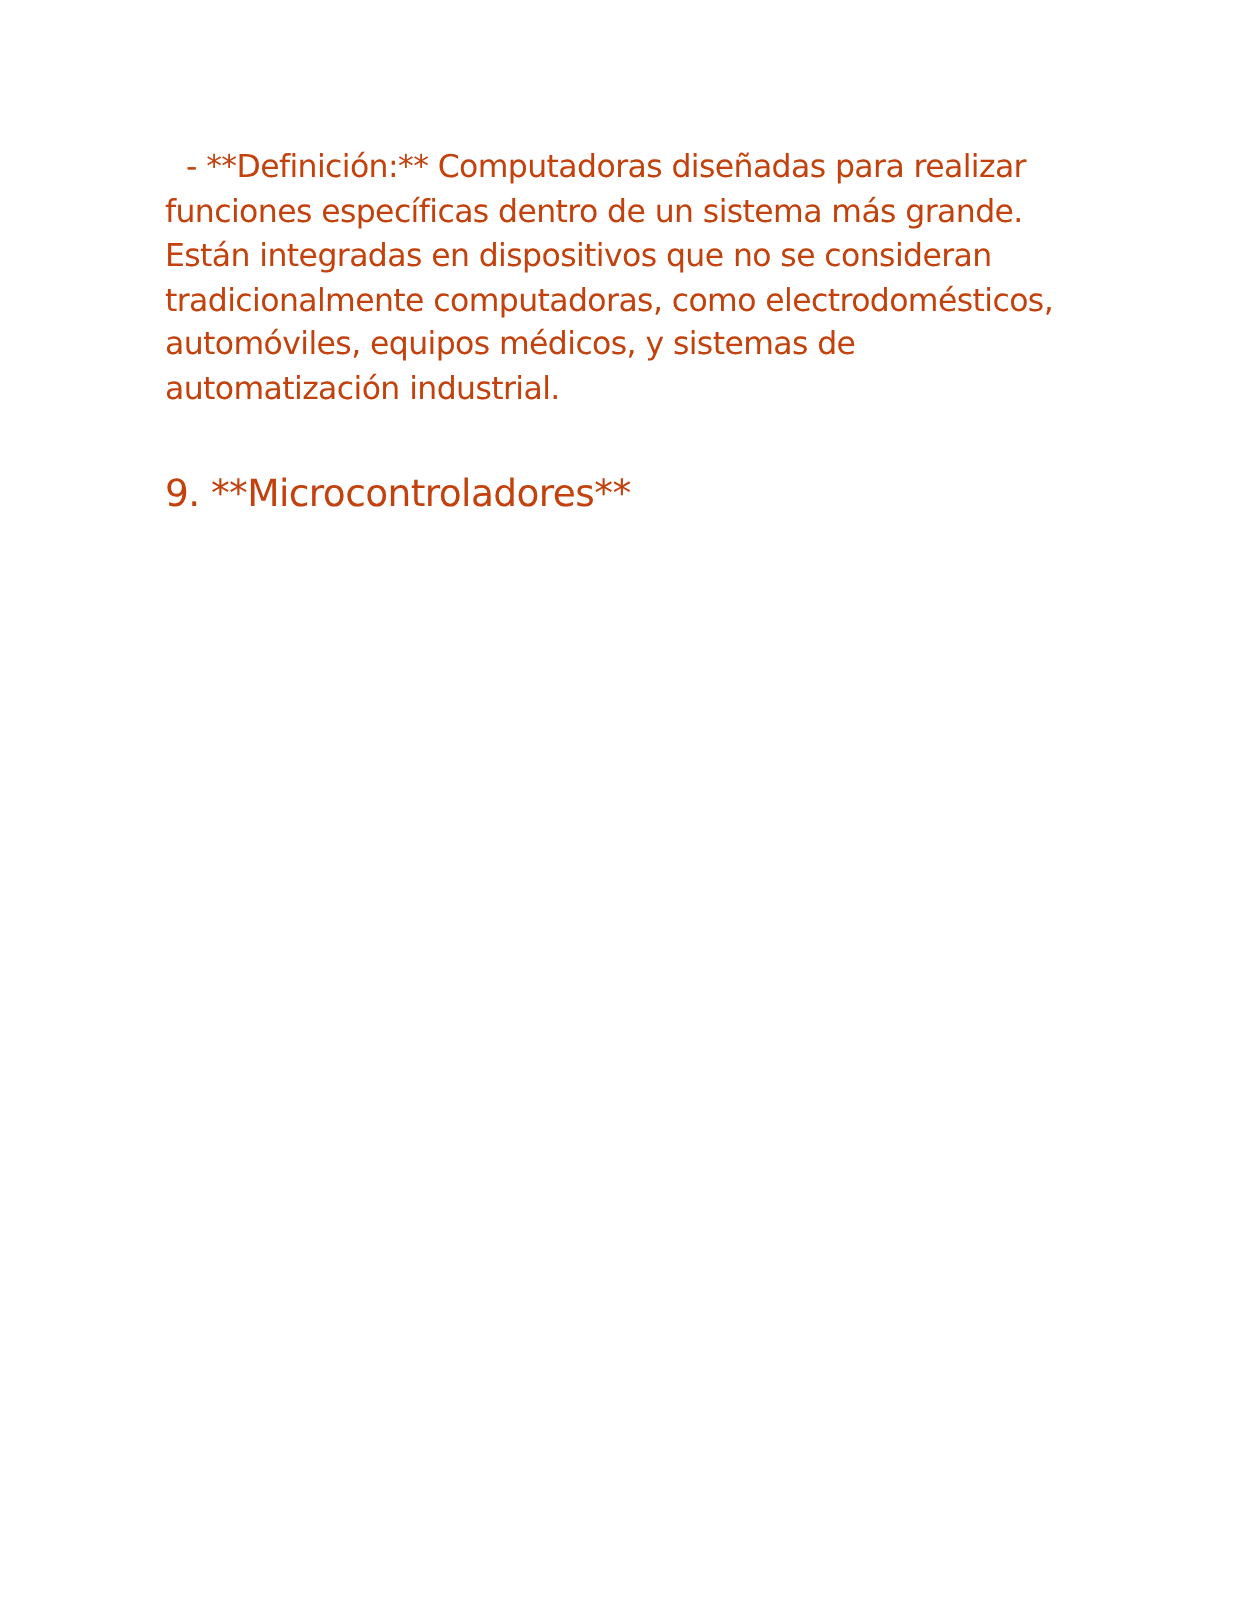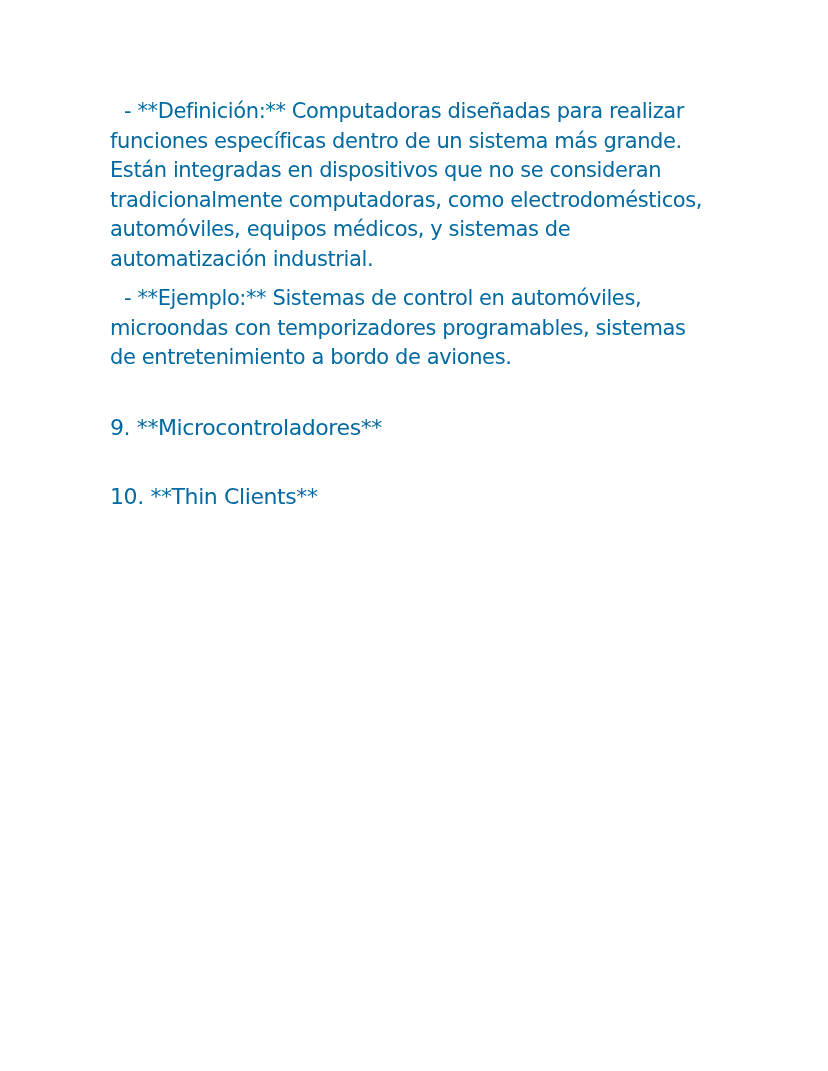--- a/index.html
+++ b/index.html
@@ -24,38 +24,36 @@
     line-height: 29.5px;
     letter-spacing: -0.4px;
     font-weight: 400;
   }
   .list-paragraph {
     text-indent: 14px;
     margin: 0 0 10px 0;
     white-space: pre-wrap;
   }
   .numbered-heading {
-    font-size: 22px;
+    font-size: 25px;
     font-weight: 400;
     margin: 40px 0 15px 0;
     white-space: pre-wrap;
   }
 </style>
 </head>
 <body style="background: rgb(255, 255, 255);">
 
 <div class="page">
-  <div class="doc-content" style="color: #0369a1;">
+  <div class="doc-content" style="color: #c2410c;">
 
     <p class="list-paragraph">- **Definición:** Computadoras diseñadas para realizar funciones específicas dentro de un sistema más grande. Están integradas en dispositivos que no se consideran tradicionalmente computadoras, como electrodomésticos, automóviles, equipos médicos, y sistemas de automatización industrial.</p>
 
-    <p class="list-paragraph">- **Ejemplo:** Sistemas de control en automóviles, microondas con temporizadores programables, sistemas de entretenimiento a bordo de aviones.</p>
 
     <p class="numbered-heading">9. **Microcontroladores**</p>
 
 
 
-    <p class="numbered-heading">10. **Thin Clients**</p>
 
 
 
   </div>
 </div>
 
 </body></html>

